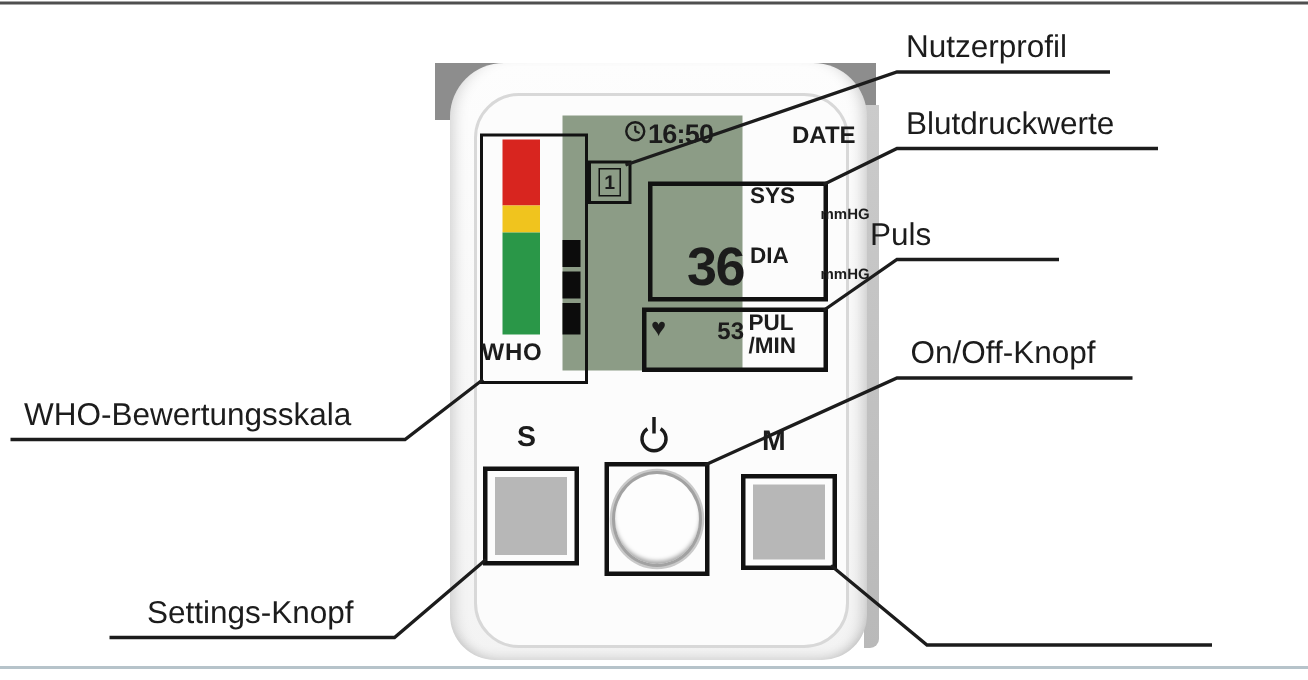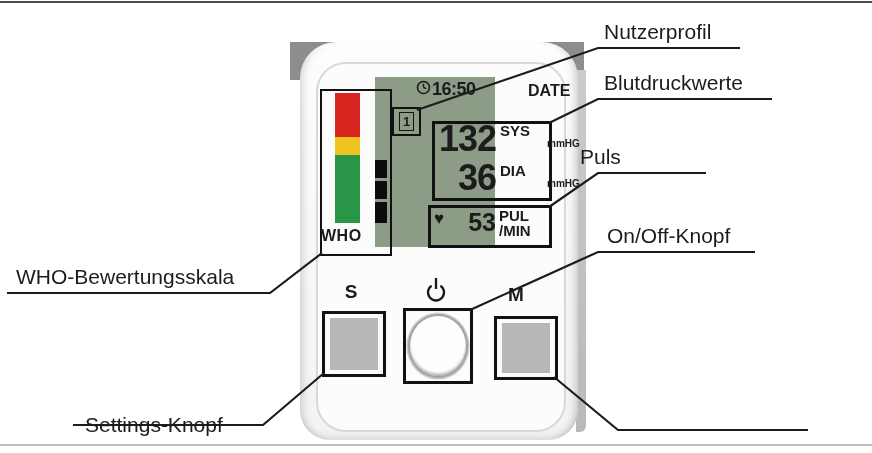--- a/index.html
+++ b/index.html
@@ -31,21 +31,21 @@
   .date{left:528px;top:82px;font-size:16px;font-weight:bold;}
   .profile-outer{left:392px;top:107px;width:25px;height:25px;border:2.5px solid #111;
     display:flex;align-items:center;justify-content:center;}
   .profile-inner{width:13px;height:17px;border:1.5px solid #111;font-size:13px;font-weight:bold;
     display:flex;align-items:center;justify-content:center;background:transparent;}
   .bp-box{left:432px;top:121px;width:114px;height:74px;border:3px solid #111;}
   .pul-box{left:428px;top:205px;width:118px;height:37px;border:3px solid #111;}
   .bigval{width:66px;text-align:right;font-weight:bold;font-size:36px;line-height:34px;letter-spacing:-1px;}
   .v132{left:430px;top:122px;}
   .v75{left:430px;top:161px;}
-  .v53{left:428px;top:209px;width:68px;text-align:right;font-weight:bold;font-size:25px;line-height:26px;}
+  .v53{left:428px;top:209px;width:68px;text-align:right;font-weight:bold;font-size:16px;line-height:26px;}
   .unit-lbl{font-weight:bold;font-size:15px;line-height:14px;}
   .unit-sub{font-weight:bold;font-size:10px;line-height:13px;margin-left:47px;}
   .sys{left:500px;top:124px;} .sysu{left:500px;top:137px;}
   .dia{left:500px;top:164px;} .diau{left:500px;top:177px;}
   .pul{left:499px;top:209px;} .pulu{left:499px;top:224px;}
   .heart{left:434px;top:209px;font-size:17px;}
   
   .btn-lbl{font-size:19px;font-weight:bold;}
   .s-lbl{left:341px;top:281px;width:20px;text-align:center;}
   .m-lbl{left:506px;top:284px;width:20px;text-align:center;}
@@ -93,21 +93,20 @@
     <line x1="7.5" y1="7.5" x2="10.4" y2="8.6" stroke="#1a1a1a" stroke-width="1.4"></line>
   </svg>
   <div class="abs lcd-time">16:50</div>
   <div class="abs date">DATE</div>
 
   <div class="abs profile-outer">
     <div class="profile-inner">1</div>
   </div>
 
   <div class="abs bp-box"></div>
-  <div class="abs bigval v132">132</div>
   <div class="abs unit-lbl sys">SYS</div>
   <div class="abs unit-sub sysu">mmHG</div>
   <div class="abs bigval v75">36</div>
   <div class="abs unit-lbl dia">DIA</div>
   <div class="abs unit-sub diau">mmHG</div>
 
   <div class="abs pul-box"></div>
   <div class="abs heart">♥</div>
   <div class="abs v53">53</div>
   <div class="abs unit-lbl pul">PUL</div>
@@ -140,15 +139,15 @@
       <polyline points="7,293 270,293 322,253"></polyline>
       <polyline points="73,425 263,425 324,373"></polyline>
     </g>
   </svg>
 
   <div class="abs call" style="left:604px;top:20px;">Nutzerprofil</div>
   <div class="abs call" style="left:604px;top:71px;">Blutdruckwerte</div>
   <div class="abs call" style="left:580px;top:145px;">Puls</div>
   <div class="abs call" style="left:607px;top:224px;">On/Off-Knopf</div>
   <div class="abs call" style="left:16px;top:265px;">WHO-Bewertungsskala</div>
-  <div class="abs call" style="left:85px;top:397px;margin-top:16px;">Settings-Knopf</div>
+  <div class="abs call" style="left:98px;top:397px;">Settings-Knopf</div>
 
 </div>
 
 </body></html>

